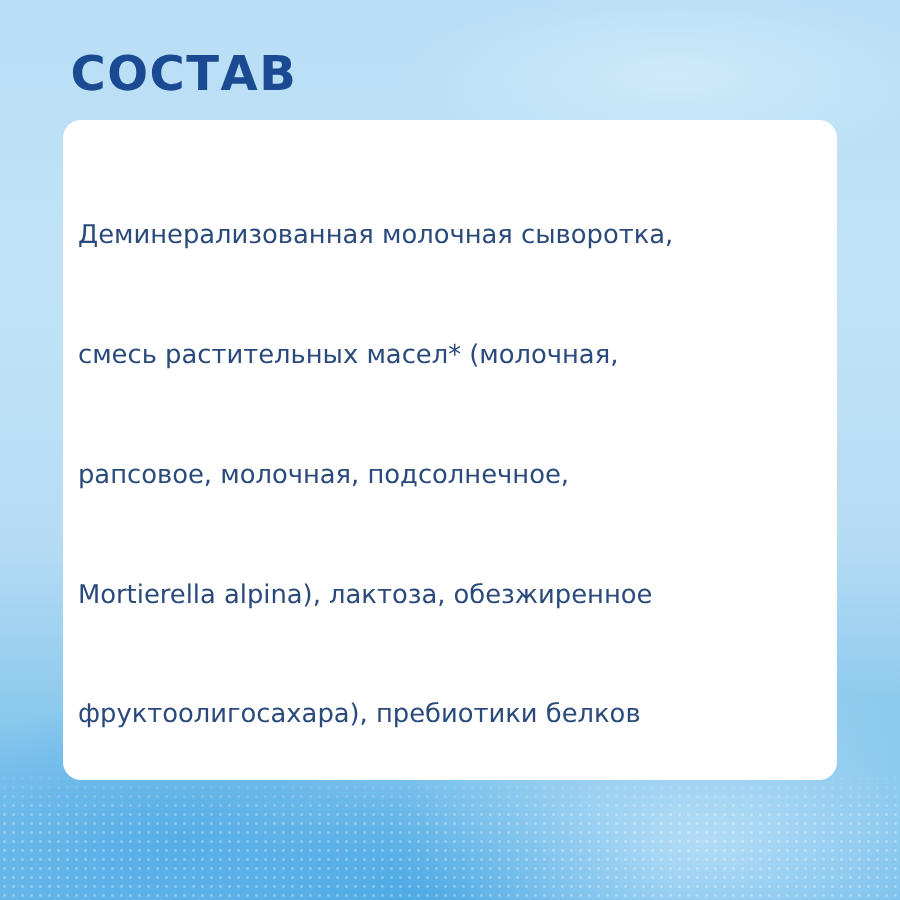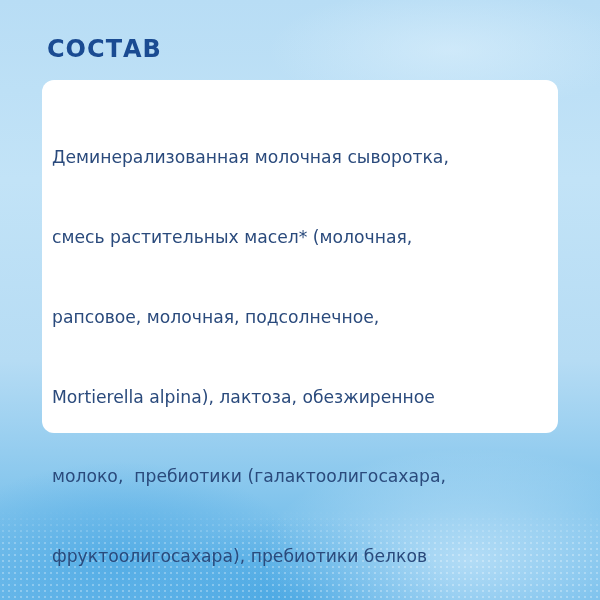--- a/index.html
+++ b/index.html
@@ -35,31 +35,31 @@
       mask-image: linear-gradient(180deg, transparent 0%, #000 40%);
       pointer-events: none;
     }
     .heading {
       position: absolute;
       left: 47px;
       top: 34px;
       margin: 0;
       font-family: "DejaVu Sans", sans-serif;
       font-weight: bold;
-      font-size: 24px;
+      font-size: 32px;
       letter-spacing: 1px;
       color: #1a4b92;
       line-height: 30px;
     }
     .card {
       position: absolute;
       left: 42px;
       top: 80px;
       width: 516px;
-      height: 353px;
+      height: 440px;
       background: #ffffff;
       border-radius: 12px;
       box-sizing: border-box;
       padding: 11px 10px 0 10px;
     }
     .para {
       margin: 0;
       font-family: "DejaVu Sans", sans-serif;
       font-size: 17.2px;
       line-height: 26.6px;
@@ -74,21 +74,20 @@
 <div class="bg-dots"></div>
 
 <h1 class="heading">СОСТАВ</h1>
 
 <div class="card">
   <div class="para">
     <div>Деминерализованная молочная сыворотка,</div>
     <div>смесь растительных масел* (молочная,</div>
     <div>рапсовое, молочная, подсолнечное,</div>
     <div>Mortierella alpina), лактоза, обезжиренное</div>
-    <div>молоко,  пребиотики (галактоолигосахара,</div>
     <div>фруктоолигосахара), пребиотики белков</div>
     
     
     
     
     
     
   </div>
 
 </div>

